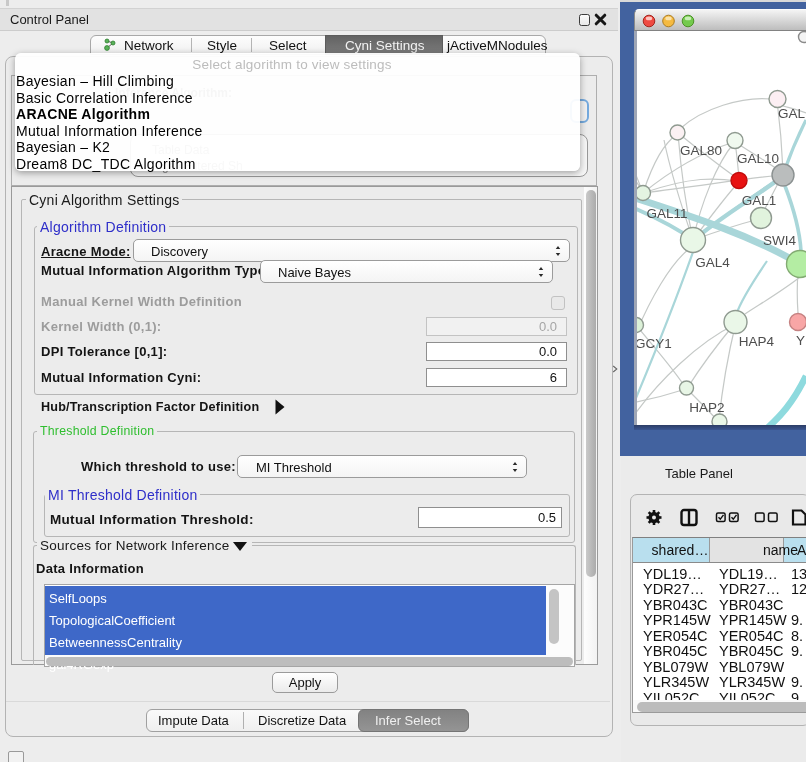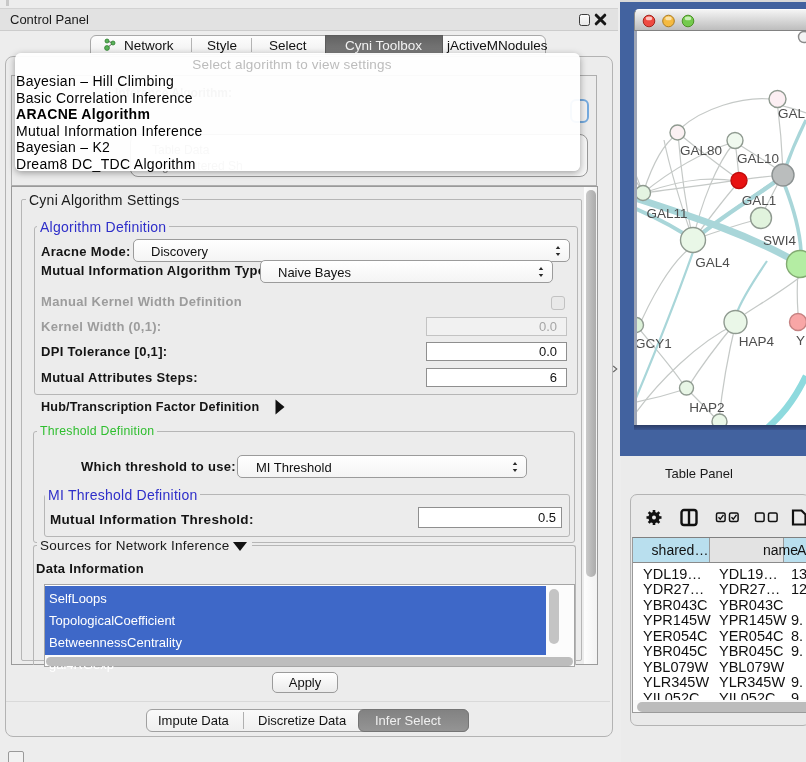--- a/index.html
+++ b/index.html
@@ -41,42 +41,42 @@
 <div class="abs" style="left:251px;top:38px;width:1px;height:14px;background:#b4b4b4;"></div>
 <svg class="abs" style="left:103px;top:38px;" width="14" height="14" viewBox="0 0 14 14">
   <path d="M4 3 L10 5 M4 10 L10 5" stroke="#555" stroke-width="1"></path>
   <circle cx="4" cy="3" r="2" fill="#59b259" stroke="#2d7d2d" stroke-width="0.8"></circle>
   <circle cx="4" cy="10" r="2.4" fill="#59b259" stroke="#2d7d2d" stroke-width="0.8"></circle>
   <circle cx="10" cy="5" r="2" fill="#59b259" stroke="#2d7d2d" stroke-width="0.8"></circle>
 </svg>
 <div class="abs" style="left:124px;top:38px;font-size:13.5px;color:#111;">Network</div>
 <div class="abs" style="left:207px;top:38px;font-size:13.5px;color:#111;">Style</div>
 <div class="abs" style="left:269px;top:38px;font-size:13.5px;color:#111;">Select</div>
-<div class="abs" style="left:345px;top:38px;font-size:13.5px;color:#f2f2f2;">Cyni Toolbox</div>
+<div class="abs" style="left:345px;top:38px;font-size:13.5px;color:#f2f2f2;">Cyni Settings</div>
 <div class="abs" style="left:447px;top:38px;font-size:13.5px;color:#111;">jActiveMNodules</div>
 
 <div class="abs" style="left:11px;top:75px;width:586px;height:111px;border:1px solid #aeaeae;box-sizing:border-box;"></div>
 <div class="abs" style="left:115px;top:86px;font-size:12px;font-weight:bold;color:#666;">Inference Algorithm:</div>
 <div class="abs" style="left:570px;top:99px;width:19px;height:24px;border:2.5px solid #74a9dd;border-radius:6px;background:#f0f0f0;box-sizing:border-box;"></div>
 <div class="abs" style="left:130px;top:134px;width:458px;height:43px;border:1px solid #989898;border-radius:8px;background:#f6f6f6;box-sizing:border-box;"></div>
 <div class="abs" style="left:152px;top:143px;font-size:12px;color:#888;">Table Data</div>
 <div class="abs" style="left:162px;top:159px;font-size:12px;color:#888;">gal4Filtered Sh</div>
 
 <div class="abs" style="left:11px;top:186px;width:587px;height:479px;border:1px solid #9a9a9a;background:#ececec;box-sizing:border-box;"></div>
 
 <div class="abs" style="left:584px;top:187px;width:13px;height:477px;background:linear-gradient(90deg,#fdfdfd,#f2f2f2);"></div>
 <div class="abs" style="left:586px;top:190px;width:10px;height:387px;background:linear-gradient(90deg,#c9c9c9,#ababab);border-radius:5px;"></div>
 
 <div class="grp" style="left:21px;top:199px;width:559px;height:460px;border-radius:2px;"></div>
 <div class="gtitle" style="left:26px;top:192px;color:#1a1a1a;">Cyni Algorithm Settings</div>
 
 <div class="grp" style="left:34px;top:226px;width:542px;height:167px;"></div>
 <div class="gtitle" style="left:37px;top:219px;color:#2e2ec9;">Algorithm Definition</div>
 
-<div class="lbl" style="left:41px;top:244px;">Aracne Mode:</div>
+<div class="lbl" style="left:41px;top:244px;text-decoration:underline;">Aracne Mode:</div>
 <div class="combo" style="left:133px;top:239px;width:435px;height:21px;">
     <span class="ct">Discovery</span>
   <svg class="ar" viewBox="0 0 7 12">
       <path d="M3.5 0 L6.2 3.6 L0.8 3.6 Z M3.5 12 L6.2 8.4 L0.8 8.4 Z" fill="#2a2a2a"></path>
     </svg>
   </div>
 
 <div class="lbl" style="left:41px;top:262.5px;">Mutual Information Algorithm Type:</div>
 <div class="combo" style="left:260px;top:260px;width:291px;height:21px;">
     <span class="ct">Naive Bayes</span>
@@ -87,21 +87,21 @@
 
 <div class="glbl" style="left:41px;top:293.5px;">Manual Kernel Width Definition</div>
 <div class="abs" style="left:551px;top:296px;width:12px;height:12px;border:1px solid #c2c2c2;border-radius:3px;background:#e9e9e9;"></div>
 
 <div class="glbl" style="left:41px;top:318.5px;">Kernel Width (0,1):</div>
 <div class="dfield" style="left:426px;top:317px;width:141px;height:19px;">0.0</div>
 
 <div class="lbl" style="left:41px;top:343.5px;">DPI Tolerance [0,1]:</div>
 <div class="field" style="left:426px;top:342px;width:141px;height:19px;">0.0</div>
 
-<div class="lbl" style="left:41px;top:369.5px;">Mutual Attributes Steps:</div>
+<div class="lbl" style="left:41px;top:369.5px;">Mutual Information Cyni:</div>
 <div class="field" style="left:426px;top:368px;width:141px;height:19px;">6</div>
 
 <div class="abs" style="left:41px;top:400px;font-size:12.6px;font-weight:bold;color:#141414;letter-spacing:0.2px;">Hub/Transcription Factor Definition</div>
 <svg class="abs" style="left:274px;top:399px;" width="12" height="16" viewBox="0 0 12 16">
     <path d="M1.5 0.5 L10.5 8 L1.5 15.5 Z" fill="#111"></path>
   </svg>
 
 <div class="grp" style="left:33px;top:431px;width:540px;height:110px;"></div>
 <div class="gtitle" style="left:37px;top:424px;color:#2fbe2f;font-size:12.3px;">Threshold Definition</div>
 

